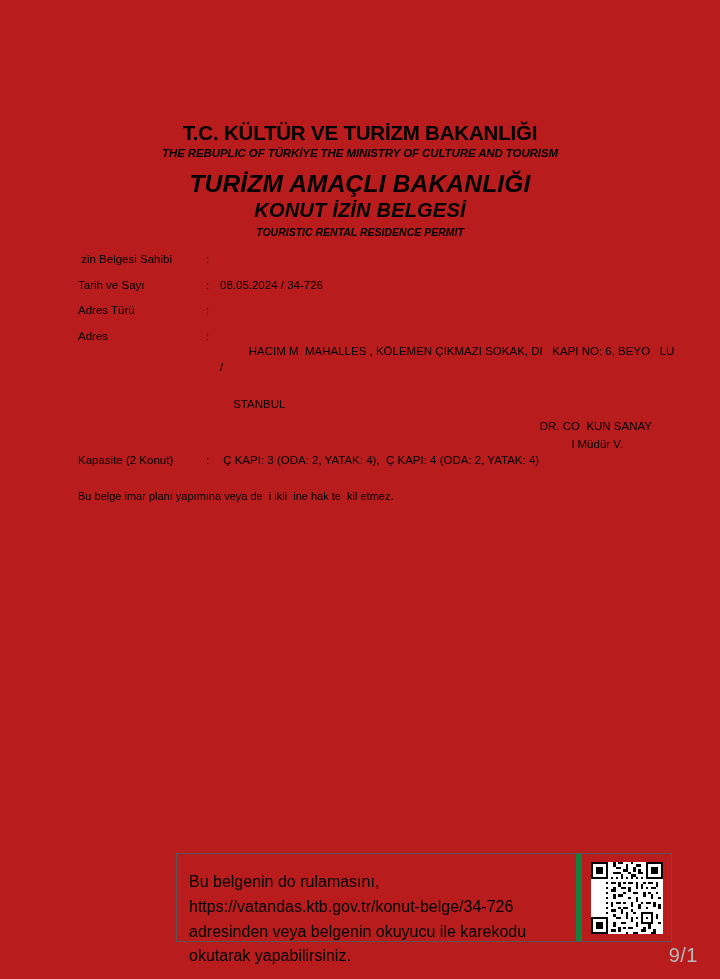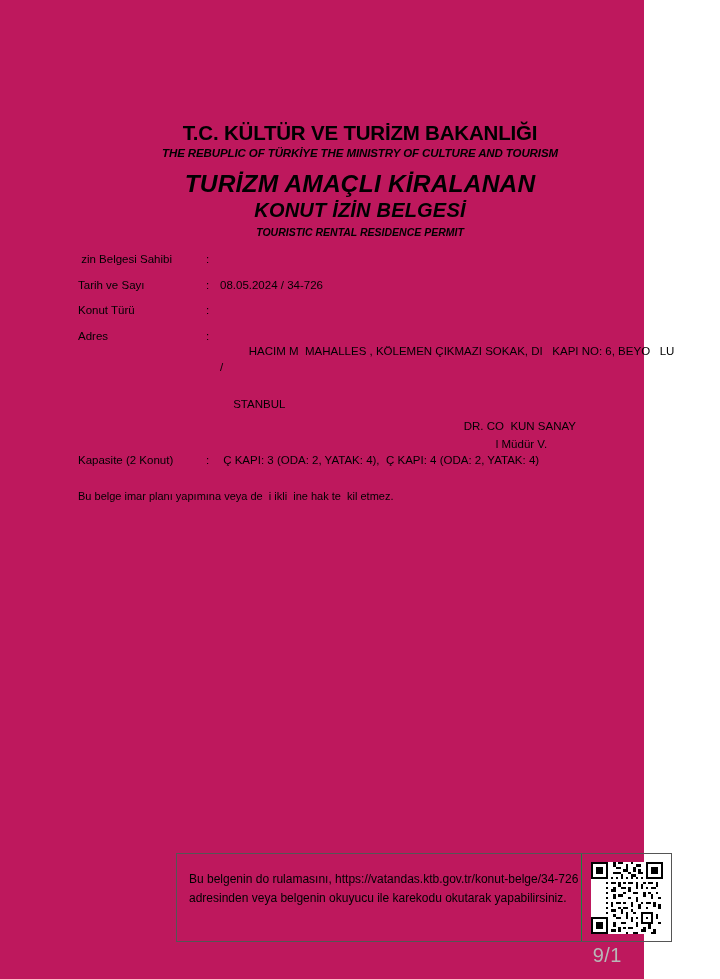--- a/index.html
+++ b/index.html
@@ -12,23 +12,23 @@
     height: 979px;
     position: relative;
     font-family: "Liberation Sans", sans-serif;
     color: #000000;
     overflow: hidden;
   }
 
   .page {
     position: absolute;
     left: 0; top: 0;
-    width: 644px;
+    width: 720px;
     height: 979px;
-    background: #be185d;
+    background: #b91c1c;
   }
 
   
   .header {
     position: absolute;
     left: 0;
     top: 122px;
     width: 720px;
     text-align: center;
   }
@@ -141,23 +141,23 @@
     top: 853px;
     width: 496px;
     height: 89px;
     border: 1px solid #555;
     box-sizing: border-box;
     display: flex;
     align-items: stretch;
   }
   .footer-text-cell {
     flex: 1 1 auto;
-    border-right: 1px solid #15803d;
+    border-right: 6px solid #15803d;
     padding: 16px 0 0 12px;
-    font-size: 12px;
+    font-size: 16px;
     line-height: 1.55;
     box-sizing: border-box;
   }
   .footer-text-cell .l2 {
     display: block;
   }
   .qr-cell {
     flex: 0 0 89px;
     display: flex;
     align-items: center;
@@ -182,40 +182,40 @@
 <body>
 
 <div class="page">
 
   <div class="header">
     <div class="ministry-title">T.C. KÜLTÜR VE TURİZM BAKANLIĞI</div>
     <div class="ministry-subtitle">THE REBUPLIC OF TÜRKİYE THE MINISTRY OF CULTURE AND TOURISM</div>
   </div>
 
   <div class="doc-title">
-    <div class="doc-title-line1">TURİZM AMAÇLI KİRALANAN</div>
+    <div class="doc-title-line1">TURİZM AMAÇLI BAKANLIĞI</div>
     <div class="doc-title-line2">KONUT İZİN BELGESİ</div>
     <div class="doc-subtitle">TOURISTIC RENTAL RESIDENCE PERMIT</div>
   </div>
 
   <div class="fields">
 
     <div class="field-row">
       <div class="field-label"> zin Belgesi Sahibi</div>
       <div class="field-colon">:</div>
     </div>
 
     <div class="field-row">
       <div class="field-label">Tarih ve Sayı</div>
       <div class="field-colon">:</div>
       <div class="field-value">08.05.2024 / 34-726</div>
     </div>
 
     <div class="field-row">
-      <div class="field-label">Konut Türü</div>
+      <div class="field-label">Adres Türü</div>
       <div class="field-colon">:</div>
     </div>
 
     <div class="field-row">
       <div class="field-label">Adres</div>
       <div class="field-colon">:</div>
       <div class="field-value">
         <span> HACIM M  MAHALLES , KÖLEMEN ÇIKMAZI SOKAK, DI   KAPI NO: 6, BEYO   LU /</span>
         <span class="cont"> STANBUL</span>
       </div>

